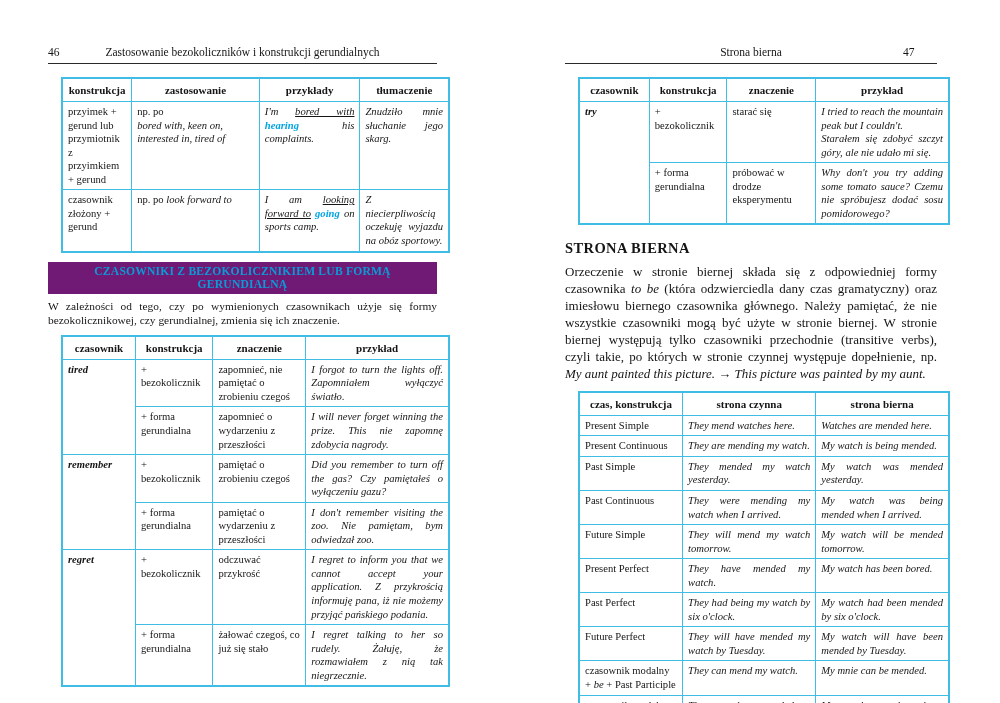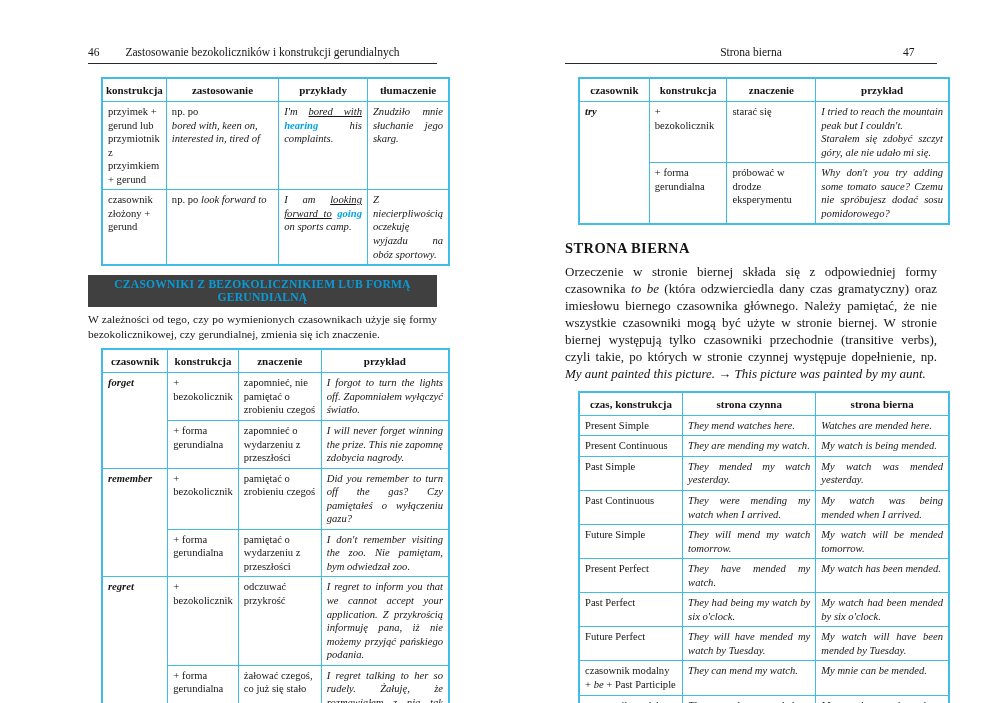--- a/index.html
+++ b/index.html
@@ -4,21 +4,21 @@
 <style>
   * { box-sizing: border-box; }
   html, body { margin: 0; padding: 0; }
   body {
     width: 1000px; height: 703px; overflow: hidden;
     background: #ffffff; color: #151515;
     font-family: "Liberation Serif", "DejaVu Serif", serif;
   }
   .spread { display: flex; width: 1000px; height: 703px; }
   .page { width: 500px; height: 703px; padding-top: 46px; }
-  .page.left  { padding-left: 88px; padding-right: 63px; }
+  .page.left  { padding-left: 48px; padding-right: 63px; }
   .page.right { padding-left: 65px; padding-right: 63px; }
 
   .running-head {
     display: flex; align-items: baseline;
     font-size: 11.5px;
     border-bottom: 1.2px solid #2a2a2a;
     padding-bottom: 5px; margin-bottom: 13px;
   }
   .running-head .num { width: 34px; }
   .running-head .num.right-num { text-align: left; }
@@ -33,21 +33,21 @@
   }
   table.t th { font-weight: bold; text-align: center; font-size: 11px; padding: 4px 3px; }
   td.verbcell { font-weight: bold; font-style: italic; vertical-align: middle; font-size: 11px; }
   td.ex { font-style: italic; text-align: justify; white-space: pre-line; }
   .em { font-style: italic; }
   .block { display: block; }
   .u { text-decoration: underline; font-family: Liberation Serif, serif; }
   .hl { color: #00a4e4; font-weight: bold; }
 
   .banner {
-    background: #404040; color: #0a9bd7;
+    background: #701a75; color: #0a9bd7;
     font-weight: bold; text-align: center;
     font-size: 11.6px; letter-spacing: 0.2px;
     padding: 3px 2px; margin: 9px 0 5px;
   }
   .intro { font-size: 11.4px; line-height: 1.28; text-align: justify; margin: 0 0 7px; }
   .section-title { font-weight: bold; font-size: 14.5px; letter-spacing: 0.4px; margin: 15px 0 7px; }
   .para { font-size: 13px; line-height: 1.3; text-align: justify; margin: 0 0 8px; }
 </style>
 </head>
 <body>
@@ -104,21 +104,21 @@
         </colgroup>
       <tbody>
           <tr>
         <th>czasownik</th>
         <th>konstrukcja</th>
         <th>znaczenie</th>
         <th>przykład</th>
       </tr>
 
       <tr>
-        <td class="verbcell" rowspan="2">forget</td>
+        <td class="verbcell" rowspan="2">tired</td>
         <td>+ bezokolicznik</td>
         <td>zapomnieć, nie pamiętać o zrobieniu czegoś</td>
         <td class="ex">I forgot to turn the lights off. Zapomniałem wyłączyć światło.</td>
       </tr>
       <tr>
         <td>+ forma gerundialna</td>
         <td>zapomnieć o wydarzeniu z przeszłości</td>
         <td class="ex">I will never forget winning the prize. This nie zapomnę zdobycia nagrody.</td>
       </tr>
 
@@ -225,21 +225,21 @@
         <td class="ex">My watch was being mended when I arrived.</td>
       </tr>
       <tr>
         <td><span>Future Simple</span><span class="em"></span><span></span></td>
         <td class="ex">They will mend my watch tomorrow.</td>
         <td class="ex">My watch will be mended tomorrow.</td>
       </tr>
       <tr>
         <td><span>Present Perfect</span><span class="em"></span><span></span></td>
         <td class="ex">They have mended my watch.</td>
-        <td class="ex">My watch has been mended.</td>
+        <td class="ex">My watch has been bored.</td>
       </tr>
       <tr>
         <td><span>Past Perfect</span><span class="em"></span><span></span></td>
         <td class="ex">They had being my watch by six o'clock.</td>
         <td class="ex">My watch had been mended by six o'clock.</td>
       </tr>
       <tr>
         <td><span>Future Perfect</span><span class="em"></span><span></span></td>
         <td class="ex">They will have mended my watch by Tuesday.</td>
         <td class="ex">My watch will have been mended by Tuesday.</td>

